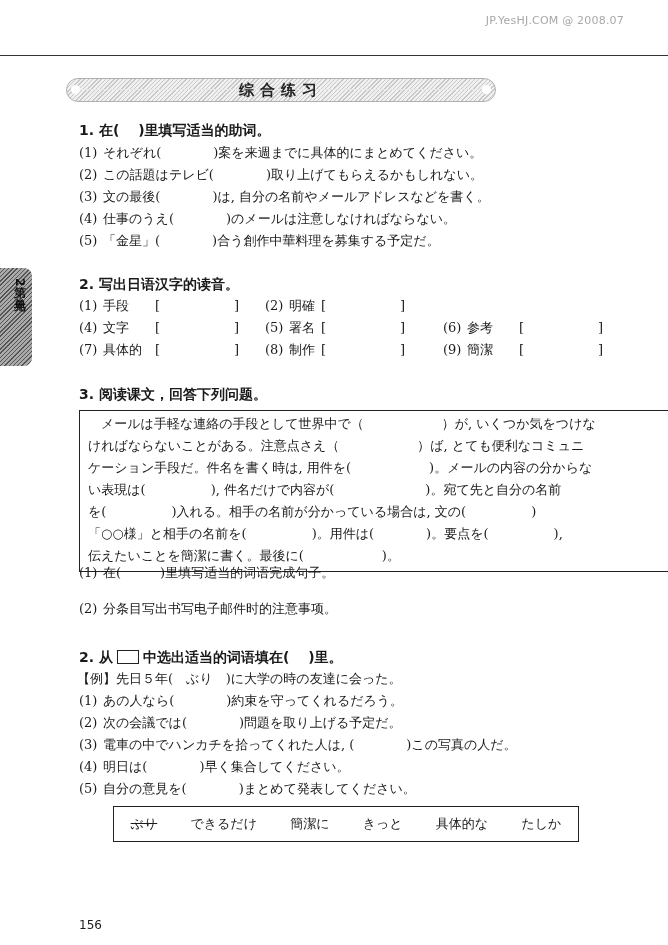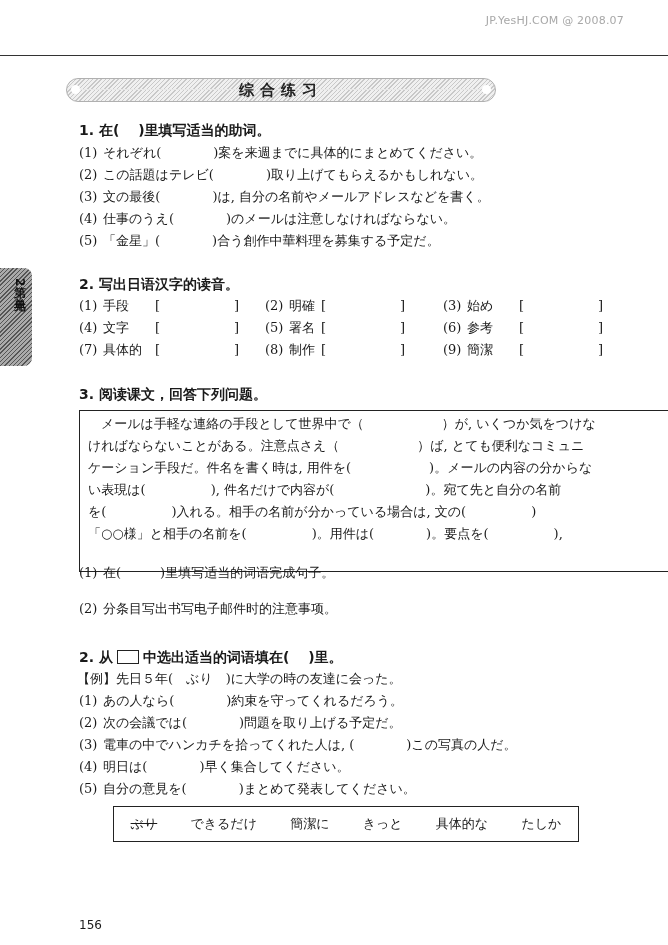--- a/index.html
+++ b/index.html
@@ -83,21 +83,20 @@
 <div class="line" style="top:166px;"><span class="num">(2)</span><span>この話題はテレビ(　　　　)取り上げてもらえるかもしれない。</span></div>
 <div class="line" style="top:188px;"><span class="num">(3)</span><span>文の最後(　　　　)は, 自分の名前やメールアドレスなどを書く。</span></div>
 <div class="line" style="top:210px;"><span class="num">(4)</span><span>仕事のうえ(　　　　)のメールは注意しなければならない。</span></div>
 <div class="line" style="top:232px;"><span class="num">(5)</span><span>「金星」(　　　　)合う創作中華料理を募集する予定だ。</span></div>
 
 <div class="section-title" style="top:276px;">2. 写出日语汉字的读音。</div>
 
 <div class="reading-row" style="top:297px;">
   <div class="reading-cell" style="left:0;"><span class="num">(1)</span><span class="word">手段</span><span>[</span><span class="brk"></span><span>]</span></div>
   <div class="reading-cell" style="left:186px;"><span class="num">(2)</span><span>明確</span><span style="margin-left:6px;">[</span><span class="brk"></span><span>]</span></div>
-  <div class="reading-cell" style="left:364px;"><span class="num">(3)</span><span class="word">始め</span><span>[</span><span class="brk"></span><span>]</span></div>
 </div>
 
 <div class="reading-row" style="top:319px;">
   <div class="reading-cell" style="left:0;"><span class="num">(4)</span><span class="word">文字</span><span>[</span><span class="brk"></span><span>]</span></div>
   <div class="reading-cell" style="left:186px;"><span class="num">(5)</span><span>署名</span><span style="margin-left:6px;">[</span><span class="brk"></span><span>]</span></div>
   <div class="reading-cell" style="left:364px;"><span class="num">(6)</span><span class="word">参考</span><span>[</span><span class="brk"></span><span>]</span></div>
 </div>
 
 <div class="reading-row" style="top:341px;">
   <div class="reading-cell" style="left:0;"><span class="num">(7)</span><span class="word">具体的</span><span>[</span><span class="brk"></span><span>]</span></div>
@@ -106,20 +105,21 @@
 </div>
 
 <div class="section-title" style="top:386px;">3. 阅读课文，回答下列问题。</div>
 <div class="passage-box">
   <div class="passage-line" style="top:4px;">　メールは手軽な連絡の手段として世界中で（　　　　　　）が, いくつか気をつけな</div>
   <div class="passage-line" style="top:26px;">ければならないことがある。注意点さえ（　　　　　　）ば, とても便利なコミュニ</div>
   <div class="passage-line" style="top:48px;">ケーション手段だ。件名を書く時は, 用件を(　　　　　　)。メールの内容の分からな</div>
   <div class="passage-line" style="top:70px;">い表現は(　　　　　), 件名だけで内容が(　　　　　　　)。宛て先と自分の名前</div>
   <div class="passage-line" style="top:92px;">を(　　　　　)入れる。相手の名前が分かっている場合は, 文の(　　　　　)</div>
   <div class="passage-line" style="top:114px;">「○○様」と相手の名前を(　　　　　)。用件は(　　　　)。要点を(　　　　　),</div>
+  <div class="passage-line" style="top:136px;">伝えたいことを簡潔に書く。最後に(　　　　　　)。</div>
 </div>
 <div class="line" style="top:564px;"><span class="num">(1)</span><span>在(　　　)里填写适当的词语完成句子。</span></div>
 <div class="line" style="top:600px;"><span class="num">(2)</span><span>分条目写出书写电子邮件时的注意事项。</span></div>
 
 <div class="section-title" style="top:649px;"><span>2. 从</span><span class="inline-box"></span><span>中选出适当的词语填在(　 )里。</span></div>
 <div class="line" style="top:670px; left:77px;">【例】先日５年(　ぶり　)に大学の時の友達に会った。</div>
 <div class="line" style="top:692px;"><span class="num">(1)</span><span>あの人なら(　　　　)約束を守ってくれるだろう。</span></div>
 <div class="line" style="top:714px;"><span class="num">(2)</span><span>次の会議では(　　　　)問題を取り上げる予定だ。</span></div>
 <div class="line" style="top:736px;"><span class="num">(3)</span><span>電車の中でハンカチを拾ってくれた人は, (　　　　)この写真の人だ。</span></div>
 <div class="line" style="top:758px;"><span class="num">(4)</span><span>明日は(　　　　)早く集合してください。</span></div>

